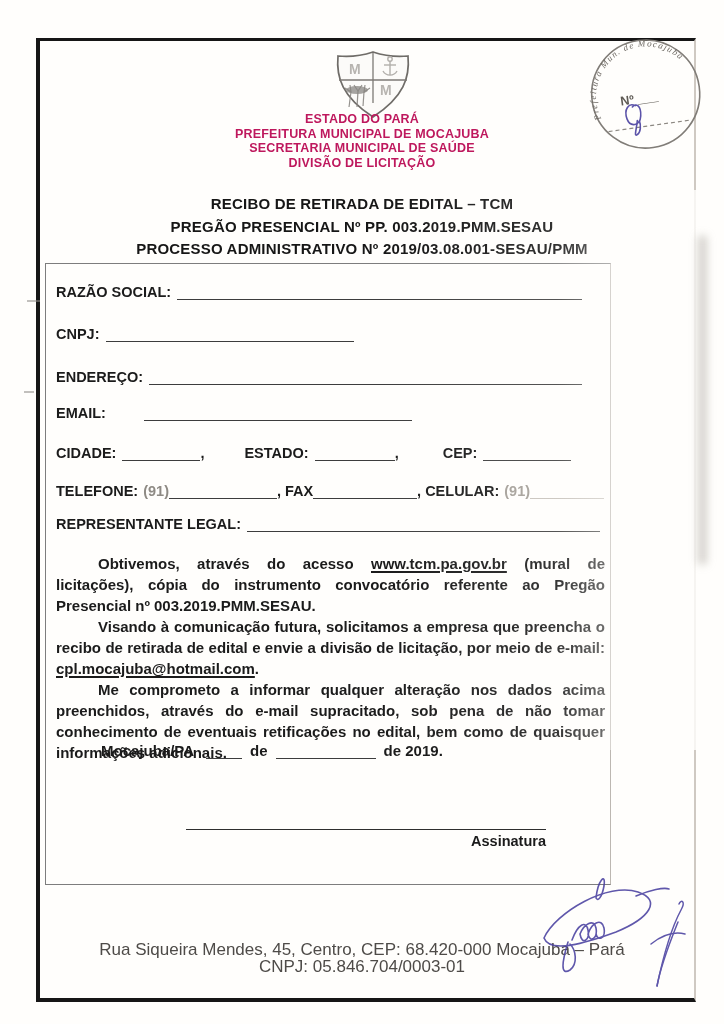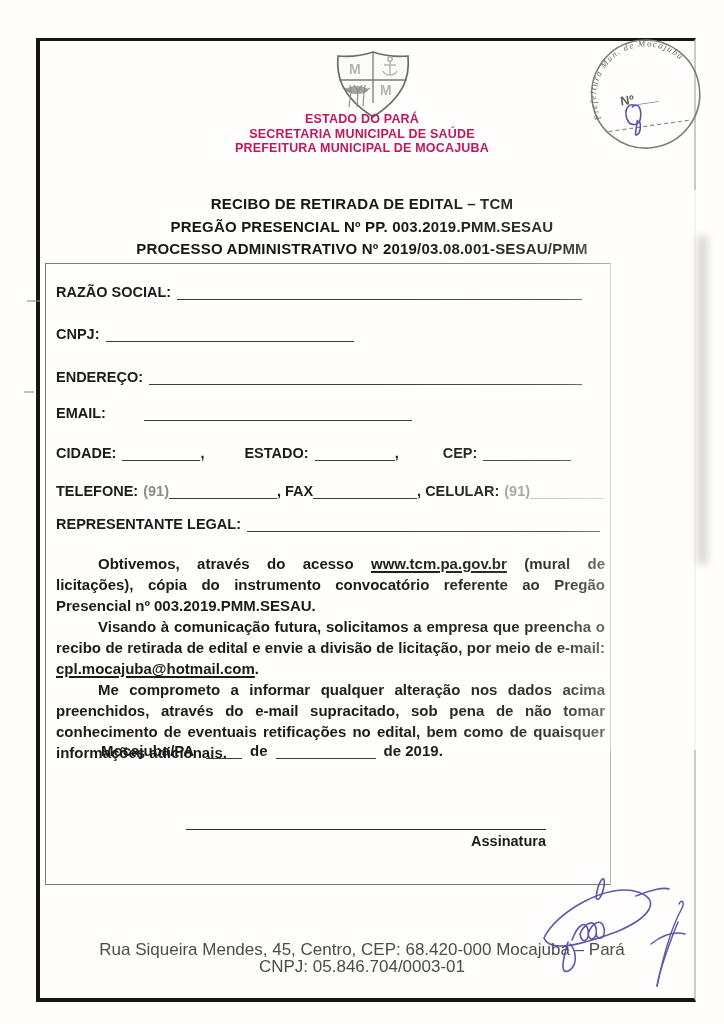--- a/index.html
+++ b/index.html
@@ -115,22 +115,23 @@
       <line x1="20" y1="94" x2="104" y2="94" stroke="#8b8781" stroke-width="1.2" stroke-dasharray="4 3"></line>
       <g stroke="#4a41a0" stroke-width="1.6" fill="none" stroke-linecap="round" opacity="0.9">
         <path d="M 50,72 C 44,68 38,74 40,84 C 42,93 52,93 54,83 C 56,73 51,69 47,73"></path>
         <path d="M 50,87 C 48,96 44,103 48,101 C 52,99 53,92 52,88"></path>
       </g>
     </svg>
   </div>
 
   <div class="header-block">
     <div>ESTADO DO PARÁ</div>
+    <div>PREFEITURA MUNICIPAL DE MOCAJUBA</div>
     <div>SECRETARIA MUNICIPAL DE SAÚDE</div>
-    <div>PREFEITURA MUNICIPAL DE MOCAJUBA</div>
+    <div>DIVISÃO DE LICITAÇÃO</div>
   </div>
 
   <div class="title-block">
     <div>RECIBO DE RETIRADA DE EDITAL – TCM</div>
     <div>PREGÃO PRESENCIAL Nº PP. 003.2019.PMM.SESAU</div>
     <div>PROCESSO ADMINISTRATIVO Nº 2019/03.08.001-SESAU/PMM</div>
   </div>
 
   <div class="form-box">
 

